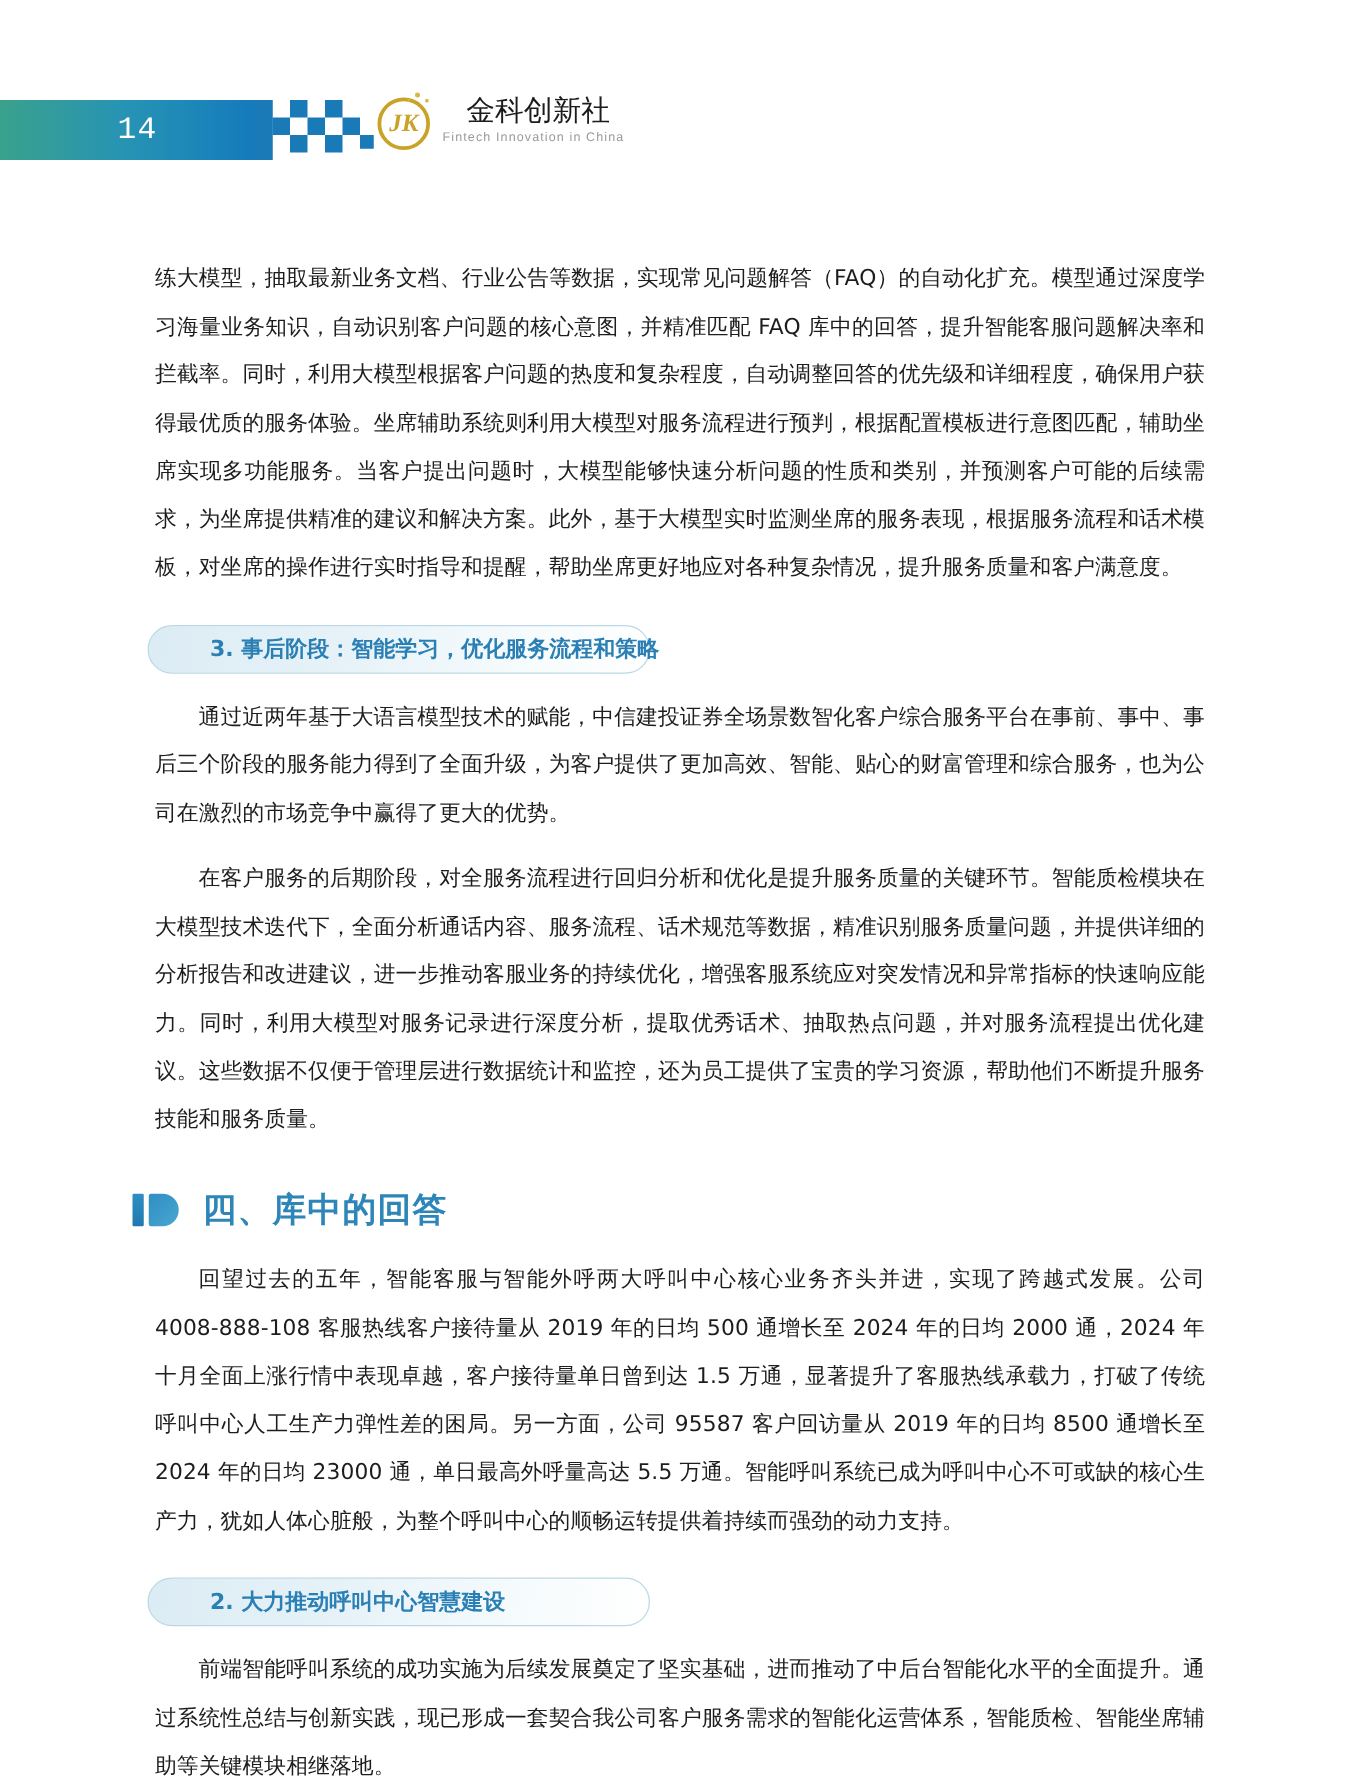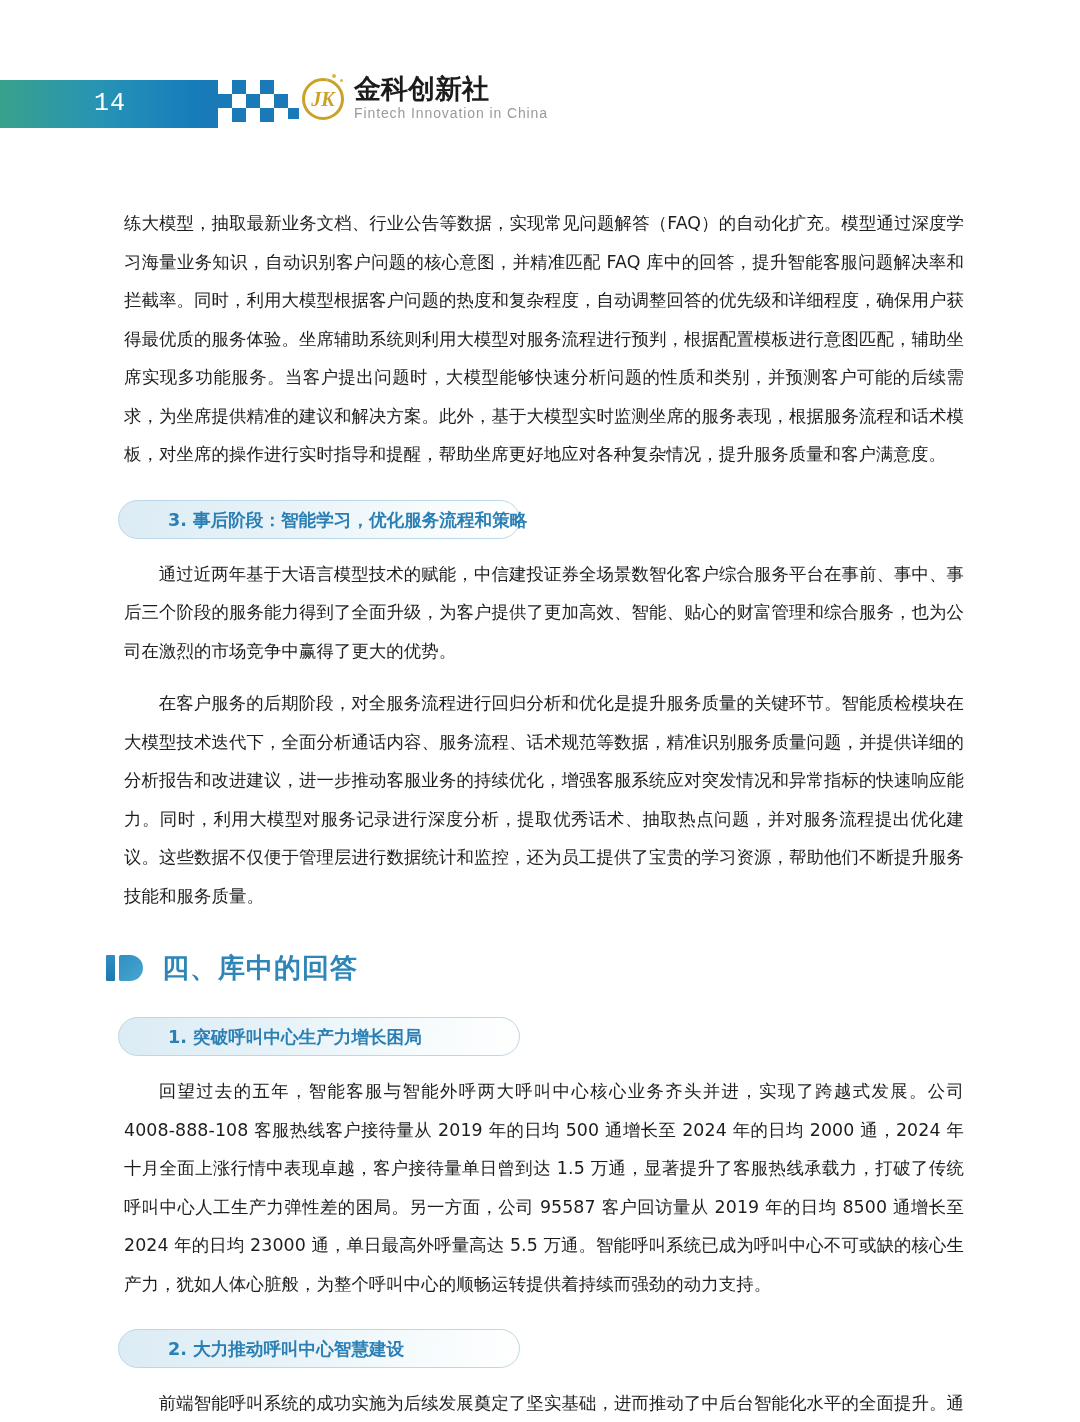--- a/index.html
+++ b/index.html
@@ -102,31 +102,31 @@
     border-radius: 50%;
   }
   .logo-text {
     position: absolute;
     left: 56px;
     top: 8px;
     width: 134px;
   }
   .logo-cn {
     font-family: "DejaVu Sans", "Liberation Sans", sans-serif;
-    font-size: 27px;
-    font-weight: bold;
+    font-size: 23px;
+    font-weight: normal;
     color: #1b1b1b;
     letter-spacing: 0px;
     line-height: 26px;
     white-space: nowrap;
     text-align: right;
   }
   .logo-en {
     font-family: "Liberation Sans", sans-serif;
-    font-size: 14px;
+    font-size: 10px;
     color: #9a9a9a;
     letter-spacing: 0.9px;
     margin-top: 3px;
     white-space: nowrap;
     text-align: right;
   }
 
   
   .content {
     position: absolute;
@@ -258,23 +258,20 @@
   <p class="body-text indent">在客户服务的后期阶段，对全服务流程进行回归分析和优化是提升服务质量的关键环节。智能质检模块在大模型技术迭代下，全面分析通话内容、服务流程、话术规范等数据，精准识别服务质量问题，并提供详细的分析报告和改进建议，进一步推动客服业务的持续优化，增强客服系统应对突发情况和异常指标的快速响应能力。同时，利用大模型对服务记录进行深度分析，提取优秀话术、抽取热点问题，并对服务流程提出优化建议。这些数据不仅便于管理层进行数据统计和监控，还为员工提供了宝贵的学习资源，帮助他们不断提升服务技能和服务质量。</p>
 
   <div class="major-head">
     <span class="major-icon">
       <span class="bar"></span>
       <span class="dshape"></span>
     </span>
     <span class="major-title">四、库中的回答</span>
   </div>
 
-  <div class="pill-head">
-    <span class="label">1. 突破呼叫中心生产力增长困局</span>
-  </div>
 
   <p class="body-text indent">回望过去的五年，智能客服与智能外呼两大呼叫中心核心业务齐头并进，实现了跨越式发展。公司 4008-888-108 客服热线客户接待量从 2019 年的日均 500 通增长至 2024 年的日均 2000 通，2024 年十月全面上涨行情中表现卓越，客户接待量单日曾到达 1.5 万通，显著提升了客服热线承载力，打破了传统呼叫中心人工生产力弹性差的困局。另一方面，公司 95587 客户回访量从 2019 年的日均 8500 通增长至 2024 年的日均 23000 通，单日最高外呼量高达 5.5 万通。智能呼叫系统已成为呼叫中心不可或缺的核心生产力，犹如人体心脏般，为整个呼叫中心的顺畅运转提供着持续而强劲的动力支持。</p>
 
   <div class="pill-head">
     <span class="label">2. 大力推动呼叫中心智慧建设</span>
   </div>
 
   <p class="body-text indent">前端智能呼叫系统的成功实施为后续发展奠定了坚实基础，进而推动了中后台智能化水平的全面提升。通过系统性总结与创新实践，现已形成一套契合我公司客户服务需求的智能化运营体系，智能质检、智能坐席辅助等关键模块相继落地。</p>
 
 </div>

